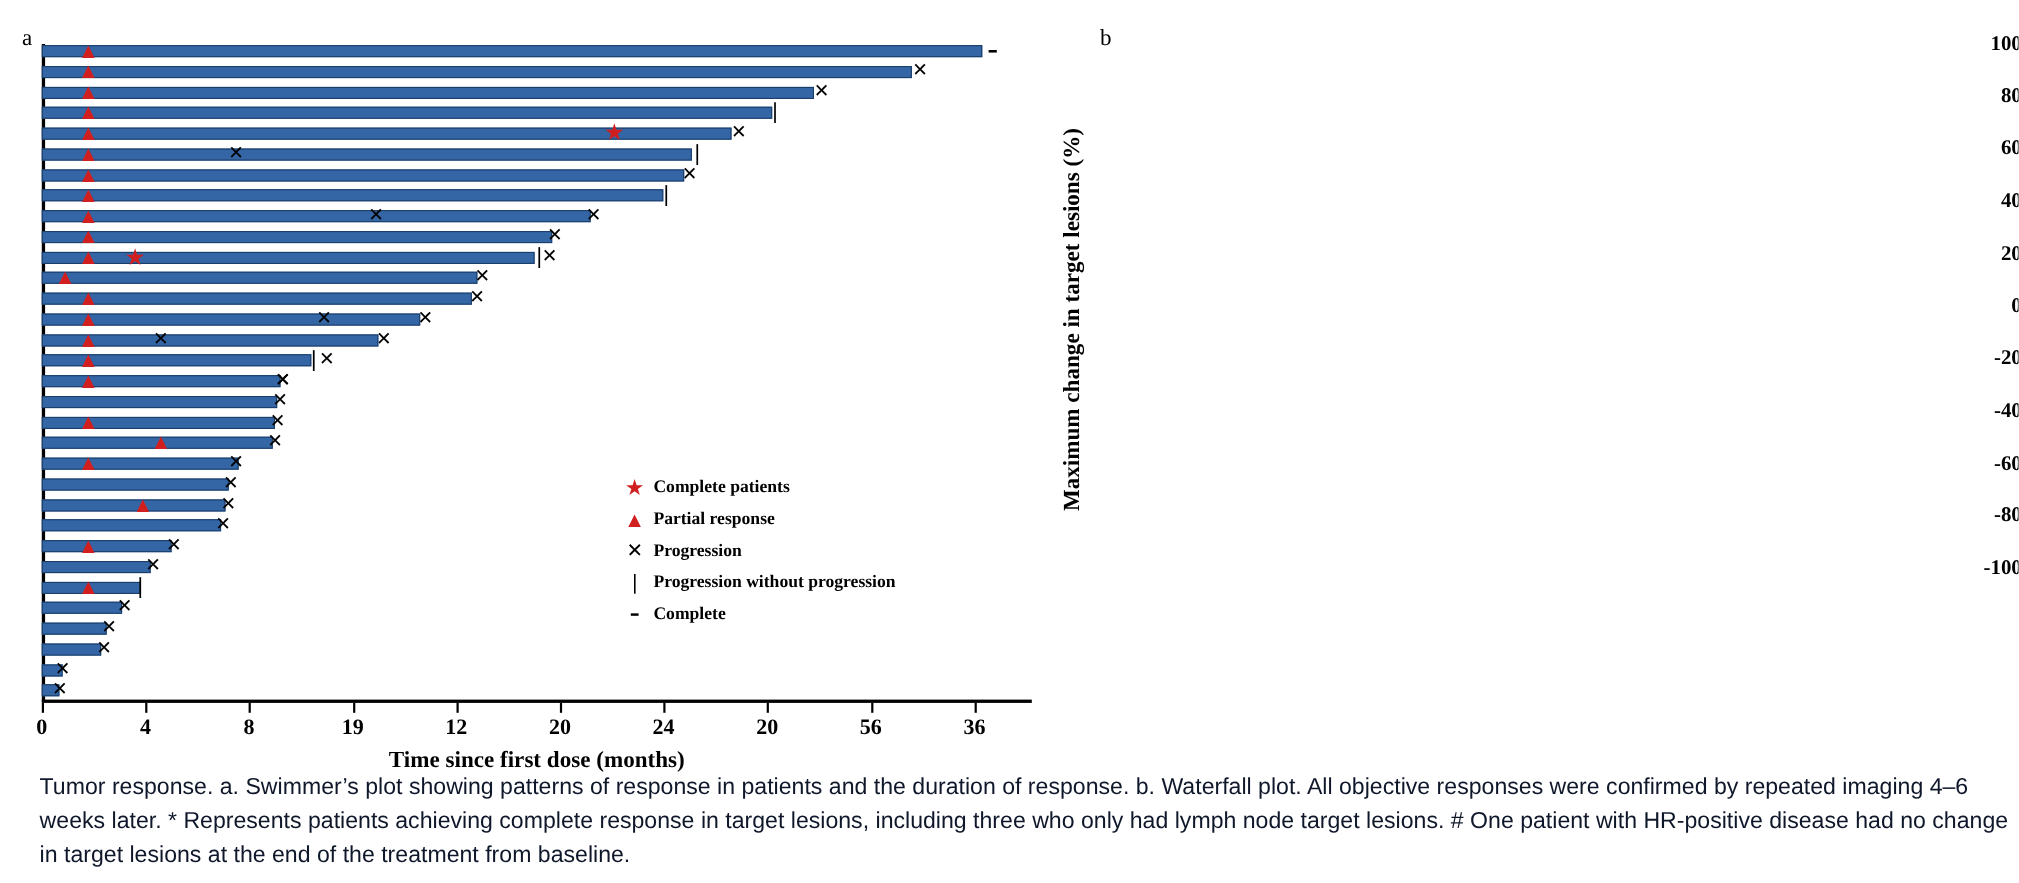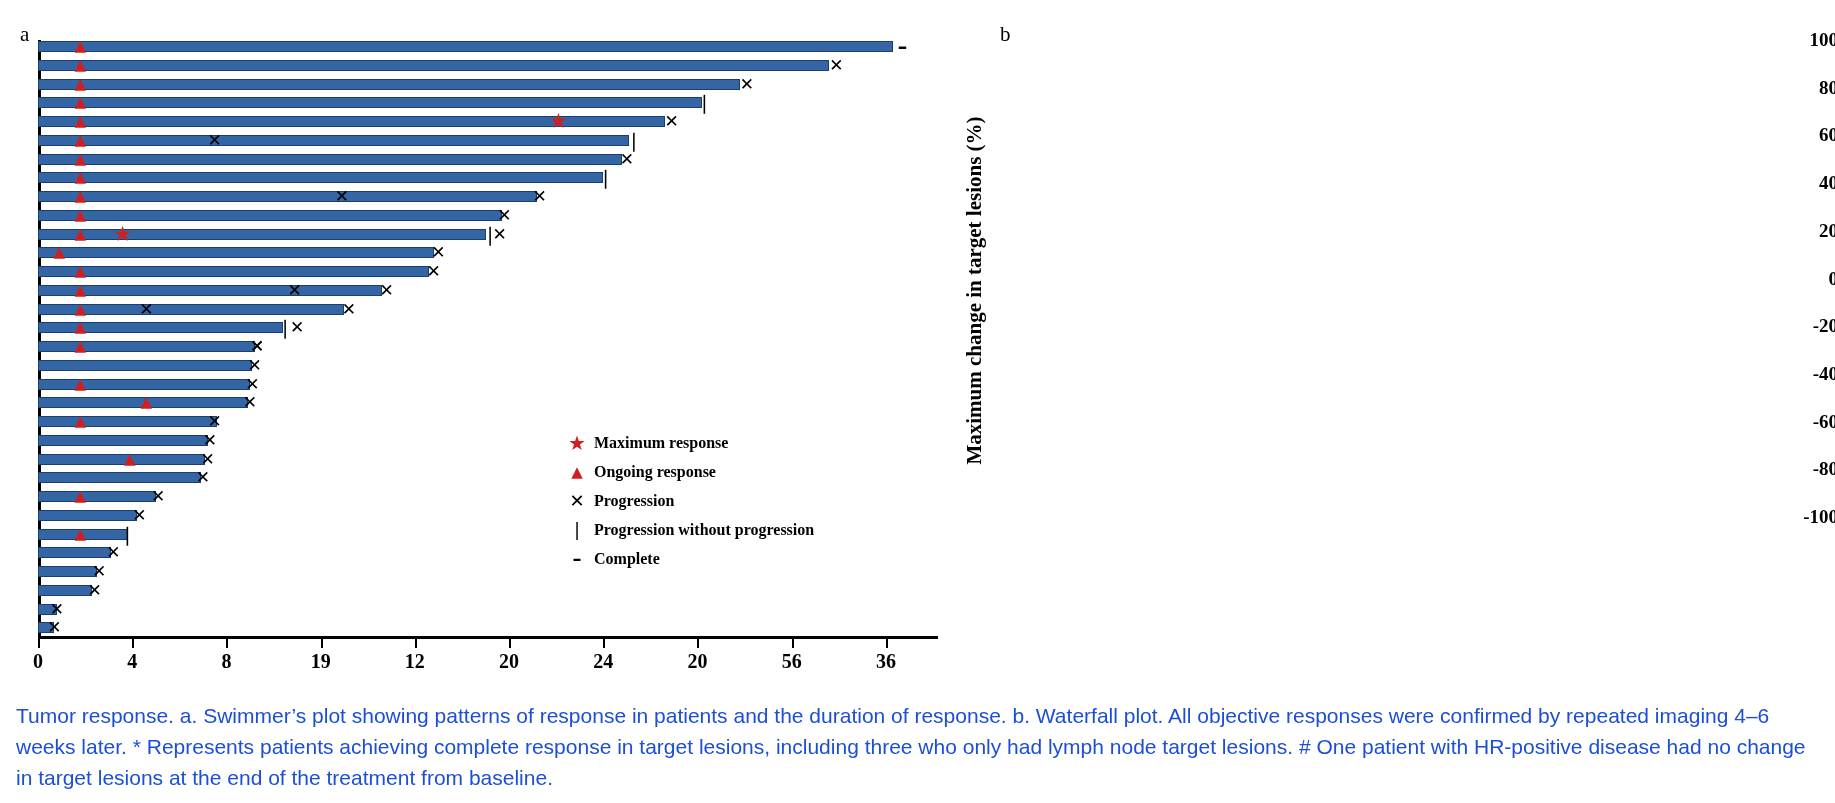--- a/index.html
+++ b/index.html
@@ -180,27 +180,27 @@
     transform-origin: left center;
     font-size: 21px;
     font-weight: bold;
     white-space: nowrap;
     font-family: "Liberation Serif", serif;
   }
 
   
   #caption {
     position: absolute;
-    left: 16px;
+    left: 36px;
     top: 700px;
     width: 1790px;
     font-family: "Liberation Sans", sans-serif;
     font-size: 21px;
     line-height: 31px;
-    color: #1d4ed8;
+    color: #0f172a;
   }
 </style>
 </head>
 <body>
 
 <div id="root">
 
   <div class="panel-label" id="panel-a-label">a</div>
   <div class="panel-label" id="panel-b-label">b</div>
 
@@ -223,28 +223,29 @@
         <div class="swim-tick-label" style="left: 509.053px;">20</div>
         <div class="swim-tick" style="left: 603.263px;"></div>
         <div class="swim-tick-label" style="left: 603.263px;">24</div>
         <div class="swim-tick" style="left: 697.474px;"></div>
         <div class="swim-tick-label" style="left: 697.474px;">20</div>
         <div class="swim-tick" style="left: 791.684px;"></div>
         <div class="swim-tick-label" style="left: 791.684px;">56</div>
         <div class="swim-tick" style="left: 885.895px;"></div>
         <div class="swim-tick-label" style="left: 885.895px;">36</div>
       </div>
+    <div id="swim-xlabel">Time since first dose (months)</div>
     <div id="swim-legend">
         <div class="legend-row">
           <span class="legend-glyph" style="color: rgb(209, 31, 31); font-size: 20px;">★</span>
-          <span class="legend-text">Maximum response</span>
+          <span class="legend-text">Complete patients</span>
         </div>
         <div class="legend-row">
           <span class="legend-glyph" style="color: rgb(209, 31, 31); font-size: 15px;">▲</span>
-          <span class="legend-text">Ongoing response</span>
+          <span class="legend-text">Partial response</span>
         </div>
         <div class="legend-row">
           <span class="legend-glyph" style="color: rgb(0, 0, 0); font-size: 18px;">✕</span>
           <span class="legend-text">Progression</span>
         </div>
         <div class="legend-row">
           <span class="legend-glyph" style="color: rgb(0, 0, 0); font-size: 18px;">❘</span>
           <span class="legend-text">Progression without progression</span>
         </div>
         <div class="legend-row">

